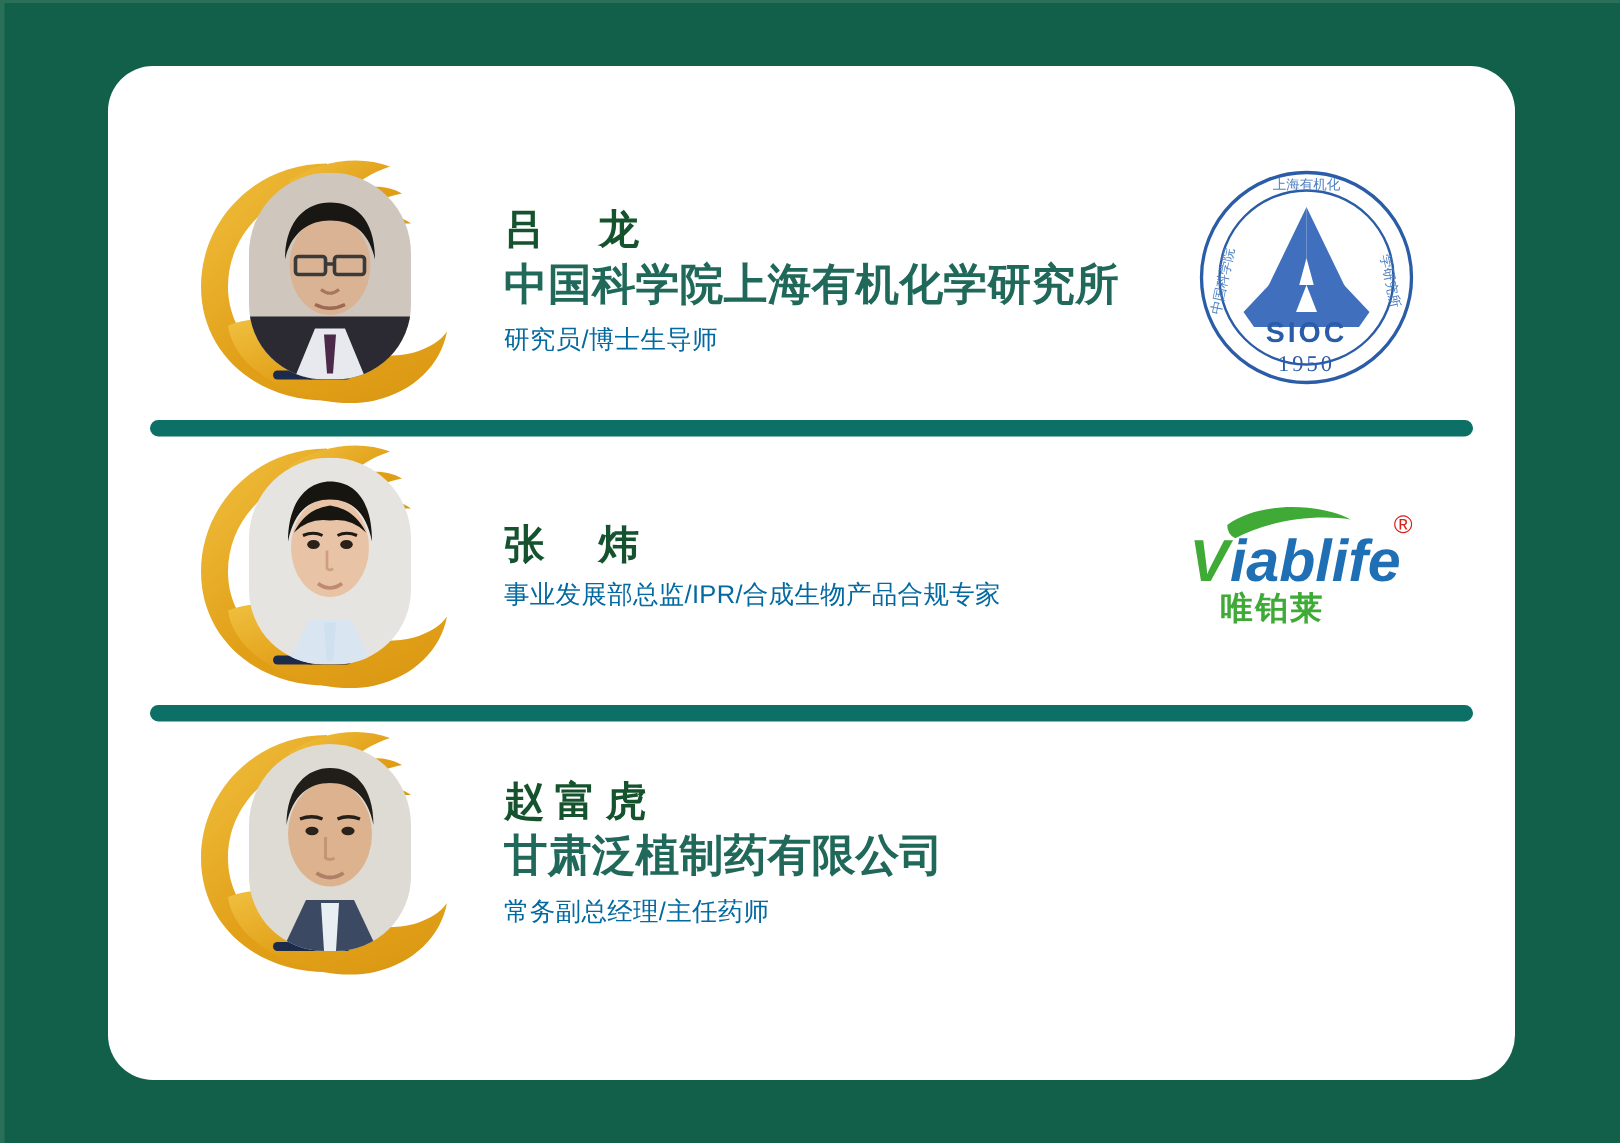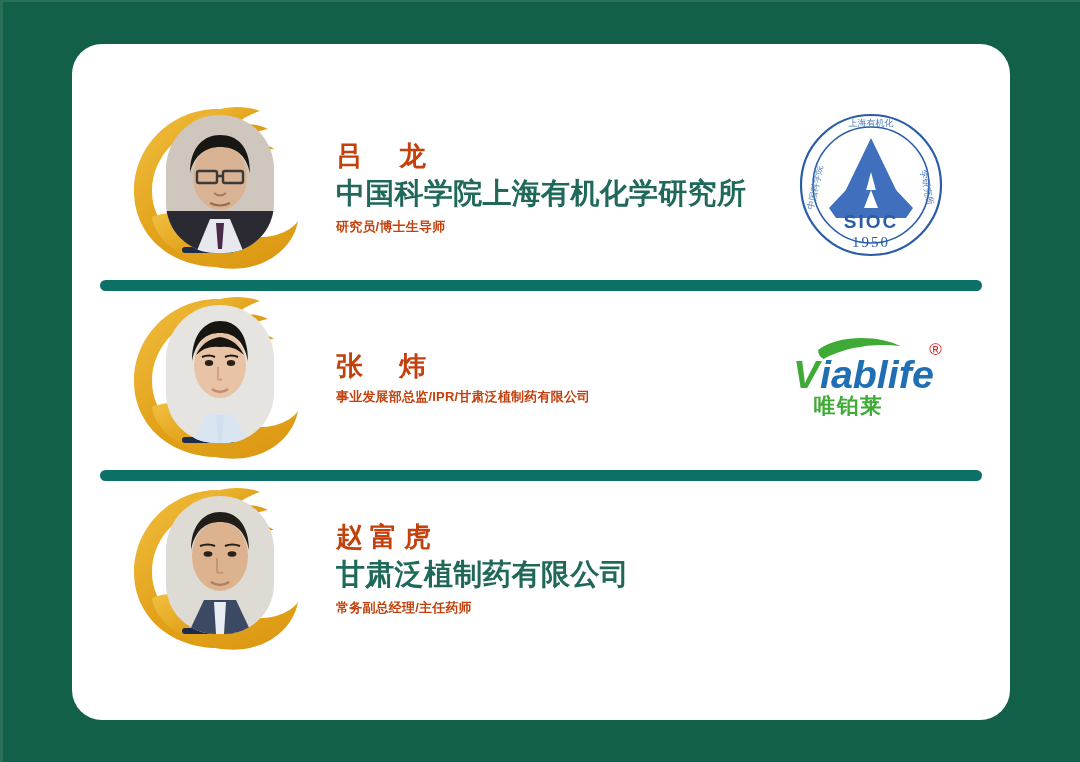--- a/index.html
+++ b/index.html
@@ -94,36 +94,36 @@
 
   
   .info {
     margin-left: 34px;
     flex: 1 1 auto;
     padding-top: 4px;
   }
   .person-name {
     font-size: 27px;
     font-weight: bold;
-    color: #c2410c;
+    color: #14532d;
     letter-spacing: 7px;
     line-height: 1.35;
     white-space: pre;
   }
   .person-org {
     font-size: 29px;
     font-weight: bold;
     color: #20695a;
     line-height: 1.35;
     letter-spacing: 0.3px;
   }
   .person-title {
-    font-size: 13px;
-    font-weight: bold;
-    color: #c2410c;
+    font-size: 17px;
+    font-weight: normal;
+    color: #0369a1;
     line-height: 1.5;
     margin-top: 3px;
     letter-spacing: 0.2px;
   }
 
   
   .logo-box {
     flex: 0 0 190px;
     height: 160px;
     margin-right: 44px;
@@ -248,21 +248,21 @@
             <path d="M36 52 Q43 49 49 52" stroke="#1f1a14" stroke-width="2" fill="none"></path>
             <path d="M59 52 Q65 49 72 52" stroke="#1f1a14" stroke-width="2" fill="none"></path>
             <path d="M52 62 L52 74 Q54 76 56 74" stroke="#cf9f7f" stroke-width="1.8" fill="none"></path>
             <path d="M46 84 Q54 90 62 84" stroke="#c08a72" stroke-width="2.4" fill="none"></path>
           </svg>
         </div>
       </div>
 
       <div class="info">
         <div class="person-name">张  炜</div>
-        <div class="person-title">事业发展部总监/IPR/甘肃泛植制药有限公司</div>
+        <div class="person-title">事业发展部总监/IPR/合成生物产品合规专家</div>
       </div>
 
       <div class="logo-box">
         <svg width="186" height="96" viewBox="0 0 186 96" class="viablife-mark">
           <path d="M34 20 C58 2 104 4 126 16 C100 12 66 16 40 30 Q34 27 34 20 Z" fill="#3faa35"></path>
           <text x="6" y="62" font-family="'Liberation Sans',sans-serif" font-size="44" font-weight="bold" font-style="italic" fill="#3faa35">V</text>
           <text x="36" y="62" font-family="'Liberation Sans',sans-serif" font-size="44" font-weight="bold" font-style="italic" fill="#1f6fb5">iablife</text>
           <text x="158" y="26" font-family="'Liberation Sans',sans-serif" font-size="19" fill="#d6231f">®</text>
           <text x="68" y="90" text-anchor="middle" font-family="'Liberation Sans',sans-serif" font-size="24" font-weight="bold" fill="#3faa35" letter-spacing="2">唯铂莱</text>
         </svg>

